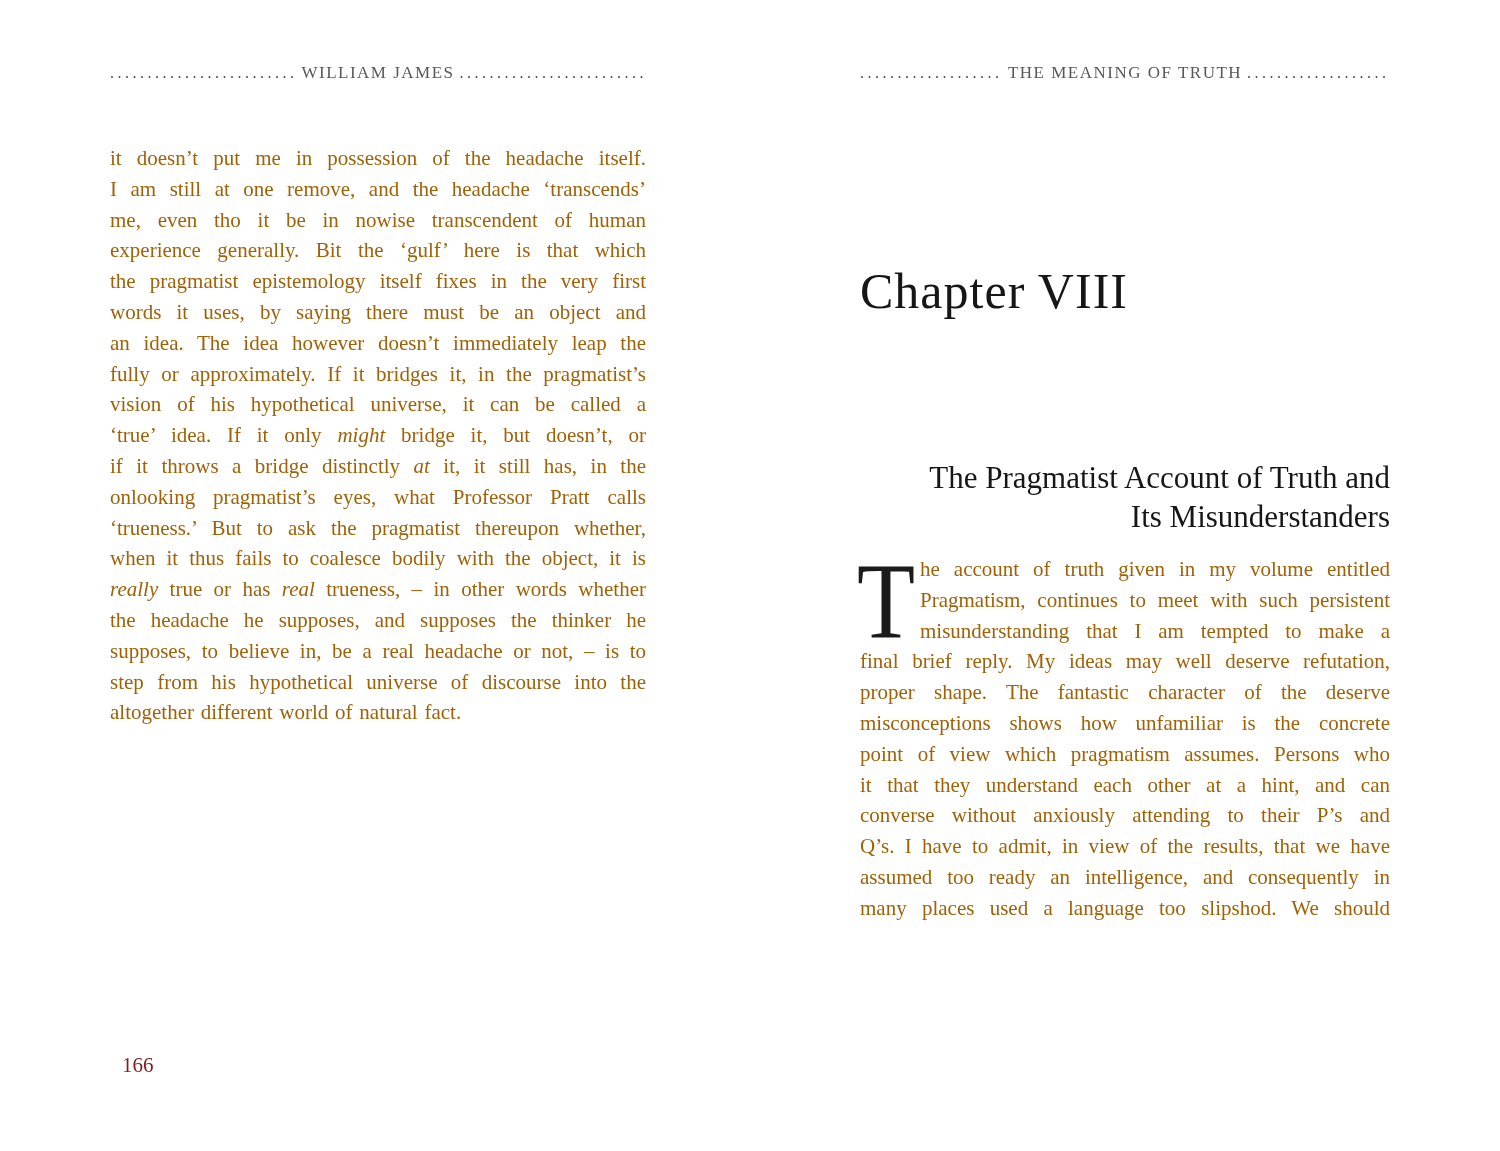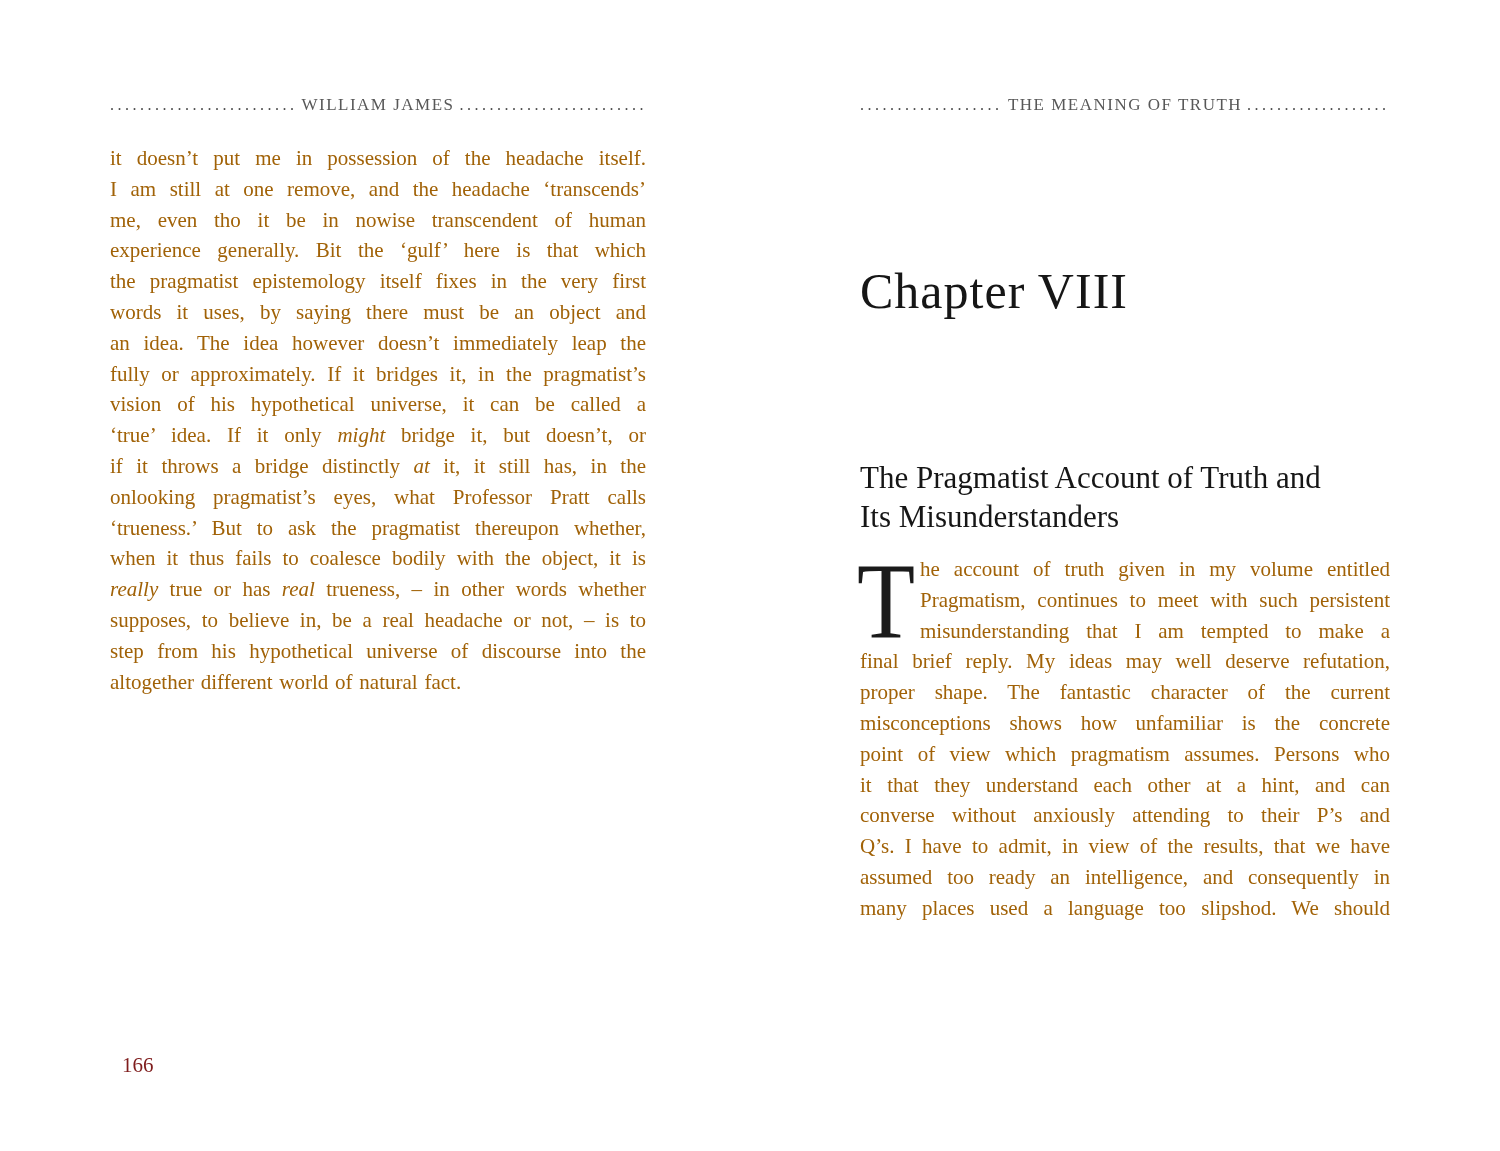--- a/index.html
+++ b/index.html
@@ -37,21 +37,21 @@
     white-space: nowrap;
     line-height: 22px;
   }
   .leader {
     flex: 1;
     overflow: hidden;
     font-size: 16px;
     letter-spacing: 3.5px;
     color: #4d4d4d;
   }
-  .rh-title { padding: 0 5px; margin-top: 32px; }
+  .rh-title { padding: 0 5px; }
 
   
   .body-block {
     position: absolute;
     left: 0;
     right: 0;
     font-size: 21px;
     line-height: 30.8px;
     color: #a16207;
     word-spacing: 1.5px;
@@ -88,21 +88,21 @@
     line-height: 1.15;
     font-weight: 400;
     letter-spacing: 1px;
     color: #161616;
   }
   .section-title {
     position: absolute;
     top: 458px;
     left: 0;
     right: 0;
-    text-align: left;
+    text-align: right;
     font-size: 31px;
     line-height: 39px;
     font-weight: 400;
     color: #161616;
   }
 
   .page-number {
     position: absolute;
     top: 1053px;
     left: 12px;
@@ -133,20 +133,21 @@
         <div class="line">words it uses, by saying there must be an object and</div>
         <div class="line">an idea. The idea however doesn’t immediately leap the</div>
         <div class="line">fully or approximately. If it bridges it, in the pragmatist’s</div>
         <div class="line">vision of his hypothetical universe, it can be called a</div>
         <div class="line">‘true’ idea. If it only <em>might</em> bridge it, but doesn’t, or</div>
         <div class="line">if it throws a bridge distinctly <em>at</em> it, it still has, in the</div>
         <div class="line">onlooking pragmatist’s eyes, what Professor Pratt calls</div>
         <div class="line">‘trueness.’ But to ask the pragmatist thereupon whether,</div>
         <div class="line">when it thus fails to coalesce bodily with the object, it is</div>
         <div class="line"><em>really</em> true or has <em>real</em> trueness, – in other words whether</div>
+        <div class="line">the headache he supposes, and supposes the thinker he</div>
         <div class="line">supposes, to believe in, be a real headache or not, – is to</div>
         <div class="line">step from his hypothetical universe of discourse into the</div>
         <div class="line last">altogether different world of natural fact.</div>
       </div>
 
     <div class="page-number">166</div>
   </div>
 
   <div class="page" id="page-right">
     <div class="running-header">
@@ -162,21 +163,21 @@
       <div>Its Misunderstanders</div>
     </div>
 
     <div class="drop-cap">T</div>
 
     <div class="body-block" id="right-body">
         <div class="line">he account of truth given in my volume entitled</div>
         <div class="line">Pragmatism, continues to meet with such persistent</div>
         <div class="line">misunderstanding that I am tempted to make a</div>
         <div class="line">final brief reply. My ideas may well deserve refutation,</div>
-        <div class="line">proper shape. The fantastic character of the current</div>
+        <div class="line">proper shape. The fantastic character of the deserve</div>
         <div class="line">misconceptions shows how unfamiliar is the concrete</div>
         <div class="line">point of view which pragmatism assumes. Persons who</div>
         <div class="line">it that they understand each other at a hint, and can</div>
         <div class="line">converse without anxiously attending to their P’s and</div>
         <div class="line">Q’s. I have to admit, in view of the results, that we have</div>
         <div class="line">assumed too ready an intelligence, and consequently in</div>
         <div class="line">many places used a language too slipshod. We should</div>
       </div>
 
   </div>

